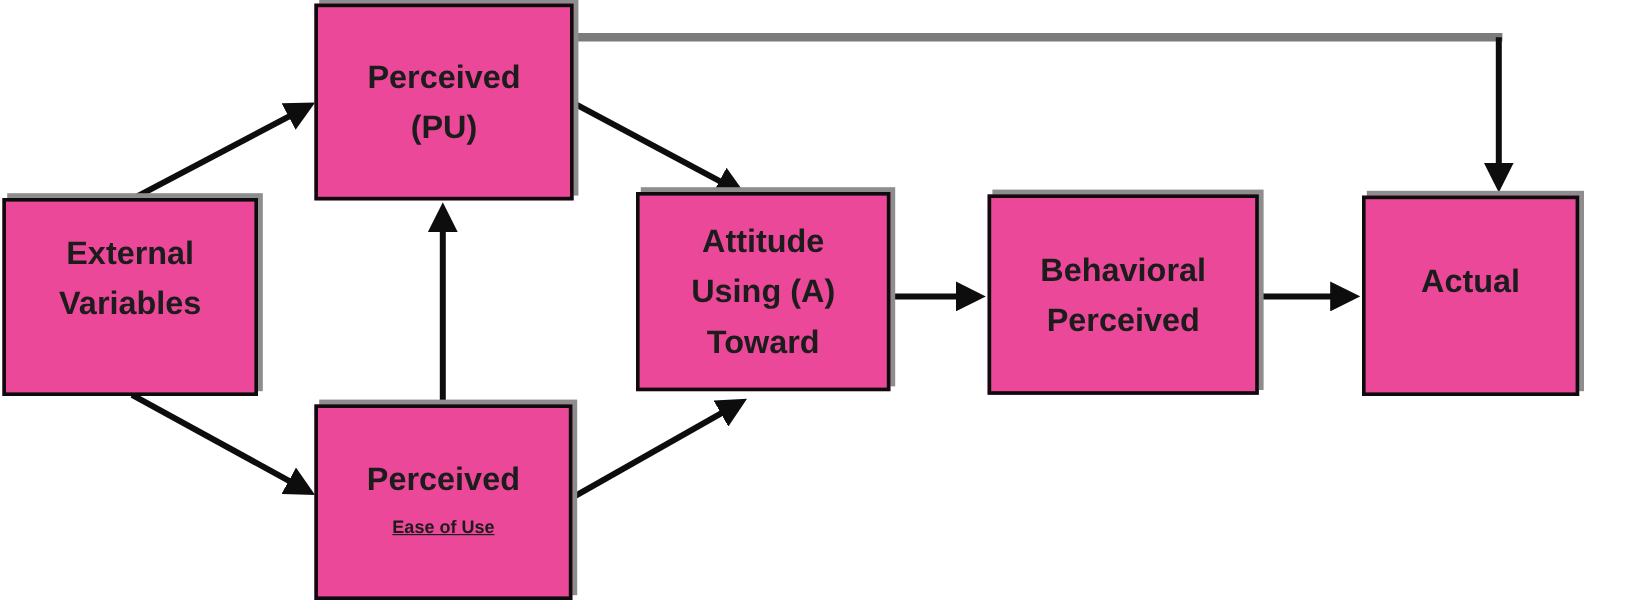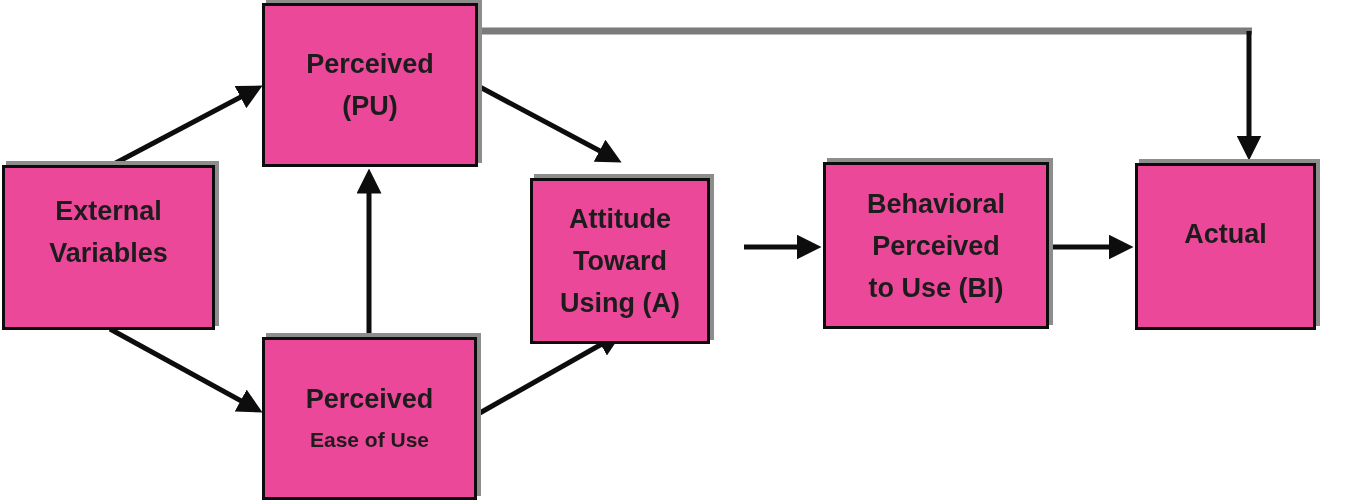--- a/index.html
+++ b/index.html
@@ -34,28 +34,29 @@
     align-items: center;
     text-align: center;
     color: #1c1c1c;
     font-weight: 600;
     font-size: 27px;
     line-height: 42px;
     white-space: nowrap;
   }
   .node .nline { display: block; }
   .node .nline.small {
-    font-size: 21px;
+    font-size: 15px;
     line-height: 40px;
+    text-decoration: underline;
   }
   
   #node-external   { left: 2px;    top: 165px; width: 213px; height: 165px; padding-bottom: 32px; }
   #node-pu         { left: 262px;  top: 3px;   width: 216px; height: 164px; }
   #node-peou       { left: 262px;  top: 337px; width: 215px; height: 163px; }
-  #node-attitude   { left: 530px;  top: 178px; width: 180px; height: 166px; }
+  #node-attitude   { left: 530px;  top: 160px; width: 212px; height: 166px; }
   #node-bi         { left: 823px;  top: 162px; width: 226px; height: 167px; }
   #node-actual     { left: 1135px; top: 163px; width: 181px; height: 167px; padding-bottom: 26px; }
 </style>
 </head>
 <body>
 
 <div class="canvas">
 
   <svg class="edges" width="1363" height="504" viewBox="0 0 1363 504">
     <defs>
@@ -92,27 +93,26 @@
     <span class="nline">(PU)</span>
   </div>
 
   <div class="node" id="node-peou">
     <span class="nline">Perceived</span>
     <span class="nline small">Ease of Use</span>
   </div>
 
   <div class="node" id="node-attitude">
     <span class="nline">Attitude</span>
+    <span class="nline">Using (A)</span>
     <span class="nline">Toward</span>
-    <span class="nline">Using (A)</span>
   </div>
 
   <div class="node" id="node-bi">
     <span class="nline">Behavioral</span>
     <span class="nline">Perceived</span>
-    <span class="nline">to Use (BI)</span>
   </div>
 
   <div class="node" id="node-actual">
     <span class="nline">Actual</span>
   </div>
 
 </div>
 
 </body></html>

